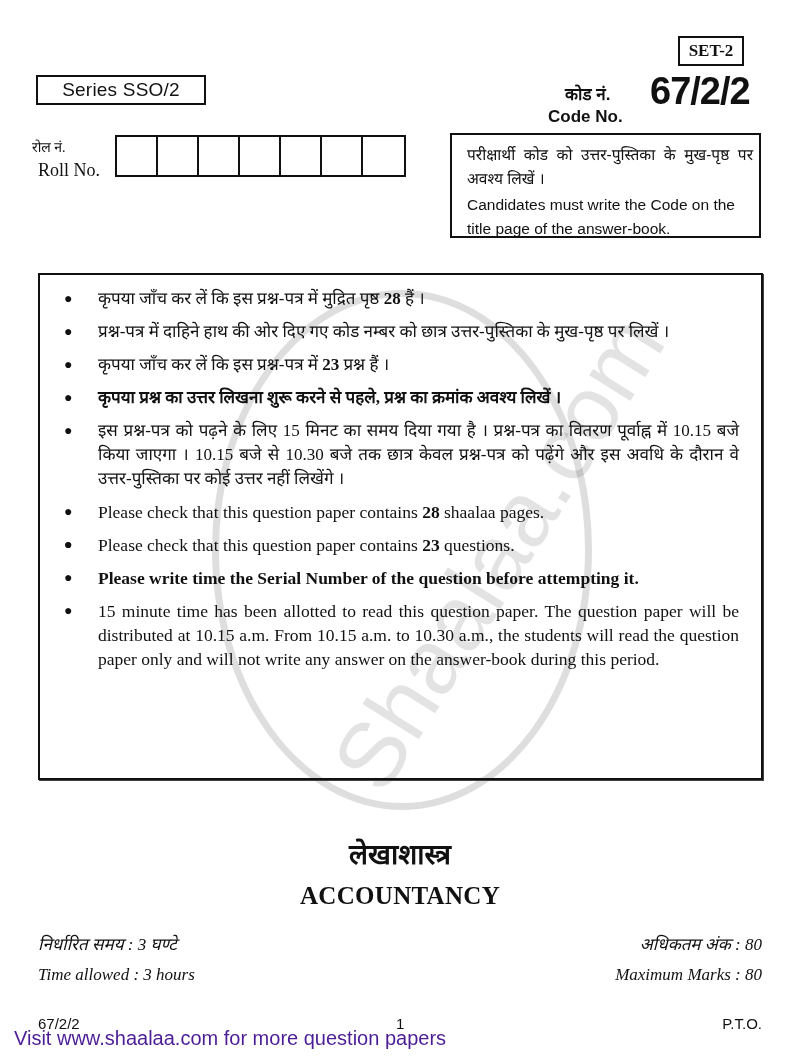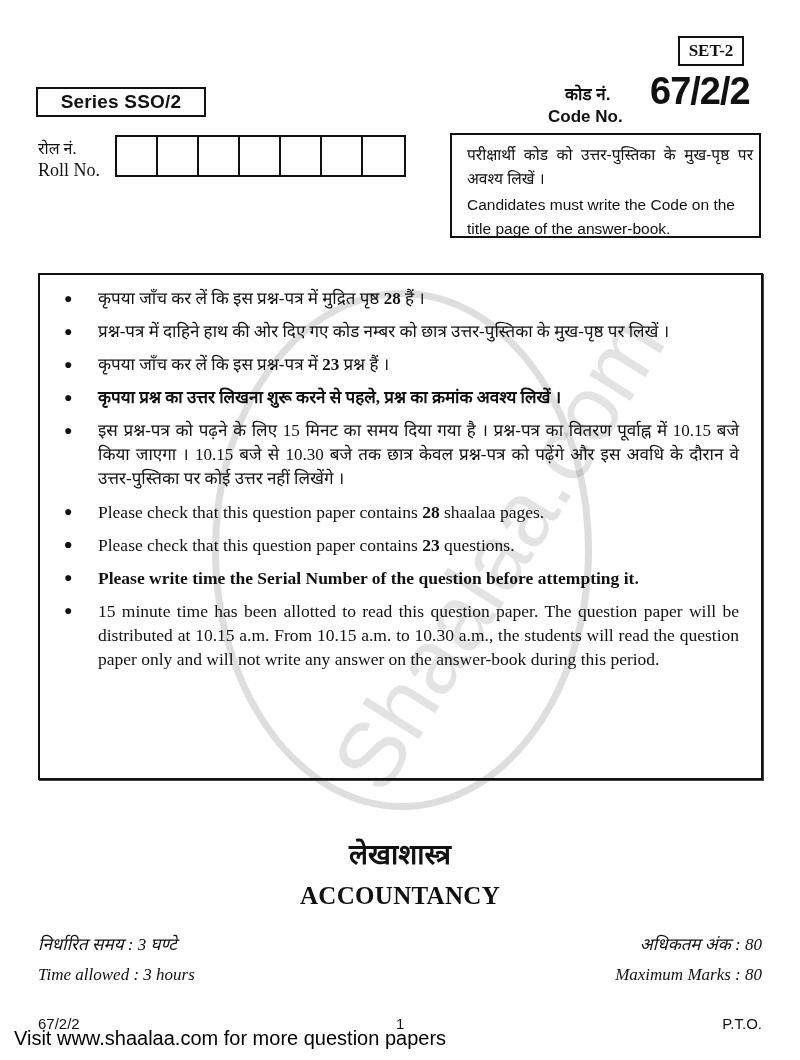--- a/index.html
+++ b/index.html
@@ -14,30 +14,29 @@
     
     #set-box {
       left: 678px; top: 36px; width: 66px; height: 30px;
       border: 2px solid #111; box-sizing: border-box;
       font-weight: bold; font-size: 17px; display: flex; align-items: center; justify-content: center;
     }
     
     #series-box {
       left: 36px; top: 75px; width: 170px; height: 30px;
       border: 2px solid #111; box-sizing: border-box;
-      font-weight: bold; font-size: 19px; display: flex; align-items: center; justify-content: center;
+      font-weight: normal; font-size: 19px; display: flex; align-items: center; justify-content: center;
       letter-spacing: 0.2px;
-      margin-top: 12px;
     }
     #code-label-hi { left: 565px; top: 82px; font-size: 17px; font-weight: bold; }
     #code-value { left: 650px; top: 70px; font-size: 38px; font-weight: bold; letter-spacing: -1px; }
     #code-label-en { left: 548px; top: 107px; font-size: 17px; font-weight: bold; }
 
     
-    #roll-label-hi { left: 38px; top: 137px; font-size: 16px; }
+    #roll-label-hi { left: 32px; top: 137px; font-size: 14px; }
     #roll-label-en { left: 38px; top: 160px; font-size: 18px; }
     #roll-boxes {
       left: 115px; top: 135px; height: 42px; display: flex;
       border: 2px solid #111; box-sizing: border-box;
     }
     .roll-cell { width: 41px; height: 38px; border-right: 2px solid #111; box-sizing: border-box; }
     .roll-cell:last-child { border-right: none; }
 
     
     #candidate-note {
@@ -84,21 +83,21 @@
     .meta { font-style: italic; font-size: 17px; }
     #time-hi { left: 38px; top: 932px; }
     #time-en { left: 38px; top: 965px; }
     #marks-hi { right: 38px; top: 932px; }
     #marks-en { right: 38px; top: 965px; }
 
     
     #footer-code { left: 38px; top: 1015px; font-size: 15px; }
     #footer-page { left: 396px; top: 1015px; font-size: 15px; }
     #footer-pto { right: 38px; top: 1015px; font-size: 15px; }
-    #footer-visit { left: 14px; top: 1027px; font-size: 20px; color: #000000; }
+    #footer-visit { left: 14px; top: 1027px; font-size: 20px; color: #4c1d95; }
   </style>
 </head>
 <body>
 
 <div id="watermark-circle" class="abs"></div>
 <div id="watermark-text" class="abs">Shaalaa.com</div>
 
 <div id="set-box" class="abs serif">SET-2</div>
 <div id="series-box" class="abs sans">Series SSO/2</div>
 <div id="code-label-hi" class="abs sans">कोड नं.</div>

